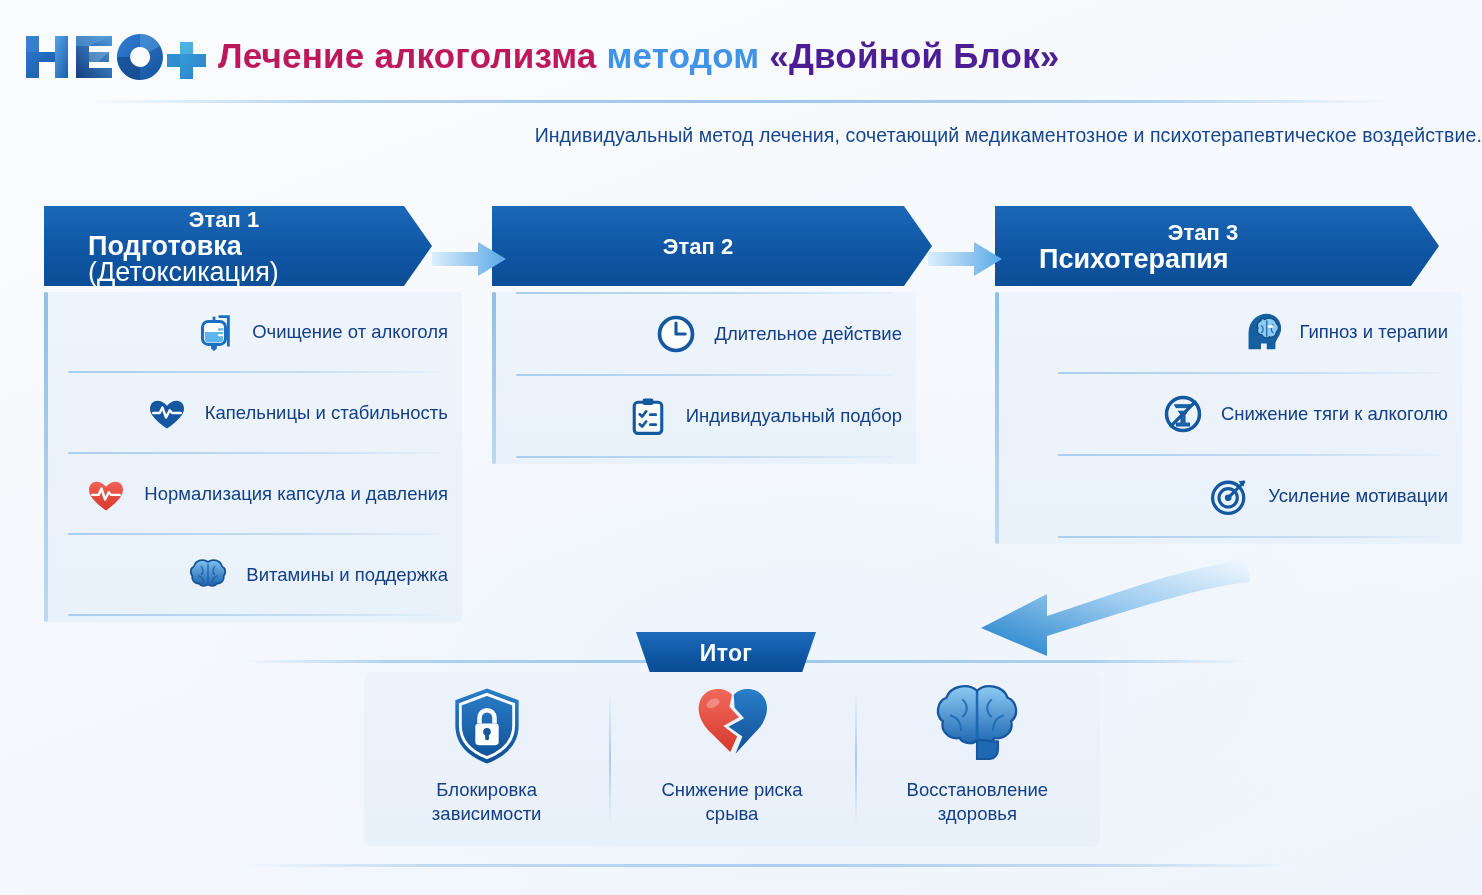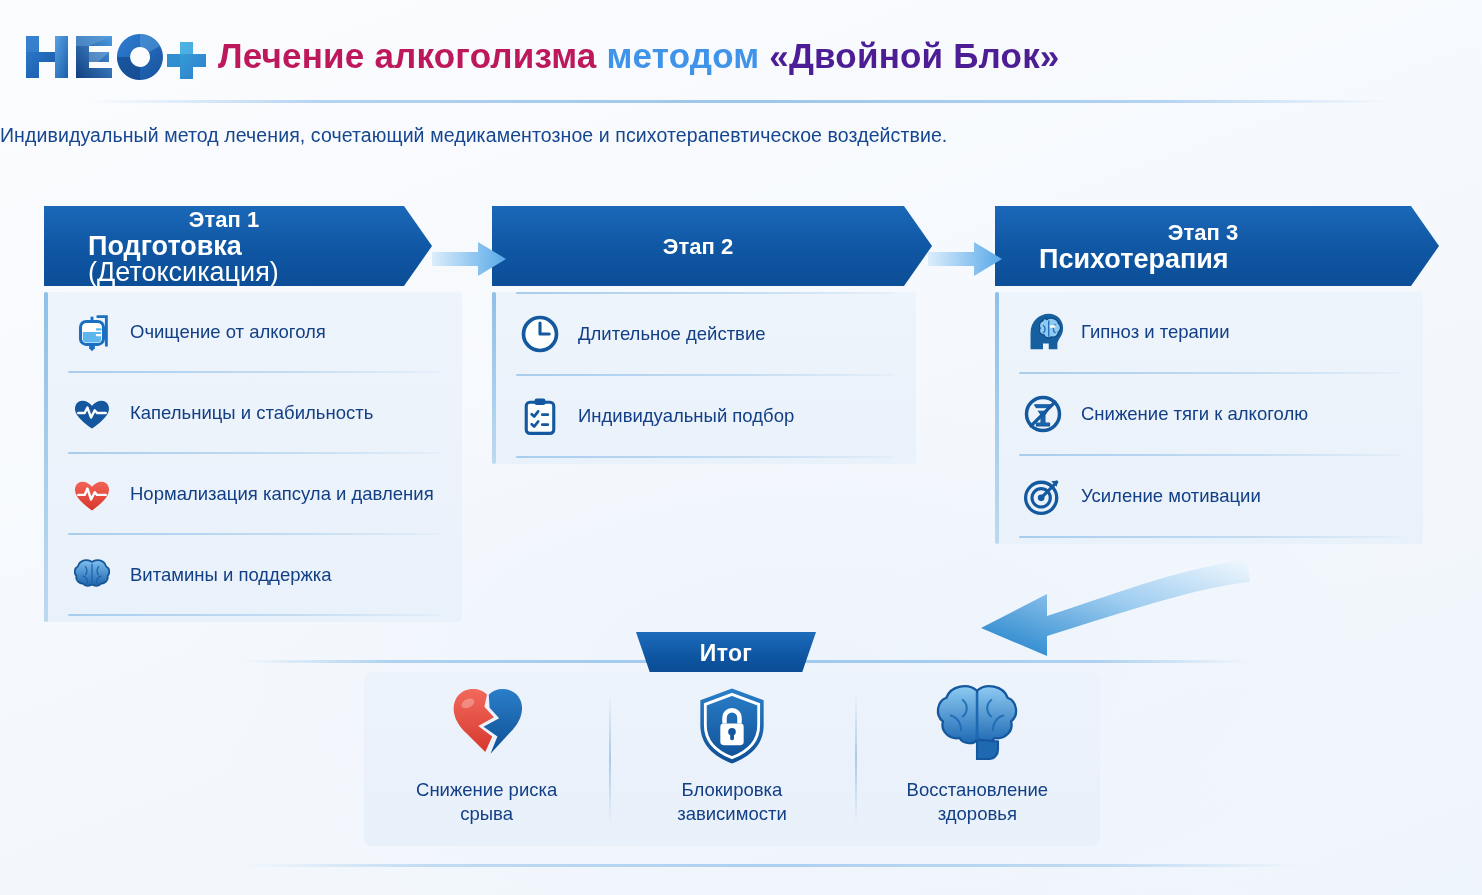--- a/index.html
+++ b/index.html
@@ -18,21 +18,21 @@
   .header{position:absolute;left:0;top:0;width:1482px;height:100px;}
   .logo{position:absolute;left:24px;top:30px;width:182px;height:54px;}
   .title{position:absolute;left:218px;top:34px;font-size:35px;font-weight:bold;
          letter-spacing:.2px;white-space:nowrap;line-height:44px;}
   .t-a{color:#be185d;}
   .t-b{color:#3f93e8;}
   .t-c{color:#4c1d95;}
   .hdr-rule{position:absolute;left:90px;top:100px;width:1300px;height:3px;
     background:linear-gradient(to right,rgba(150,195,240,0) 0%,#9cc6ee 18%,#7eb4e6 50%,#9cc6ee 82%,rgba(150,195,240,0) 100%);
     border-radius:2px;opacity:.75;}
-  .subtitle{position:absolute;left:0;top:124px;width:1482px;text-align:left;
+  .subtitle{position:absolute;left:0;top:124px;width:1482px;text-align:right;
     font-size:19.5px;color:#15468f;letter-spacing:.1px;}
 
   
   .col{position:absolute;top:206px;}
   .col.c1{left:44px;width:470px;}
   .col.c2{left:492px;width:470px;}
   .col.c3{left:995px;width:472px;}
 
   .banner{position:relative;height:80px;color:#fff;
     background:linear-gradient(180deg,#1b68b8 0%,#0f56a3 55%,#0c4e97 100%);
@@ -48,23 +48,23 @@
   .banner .b2 .light{font-weight:normal;}
   .col.c1 .banner .b2,.col.c2 .banner .b2,.col.c3 .banner .b2{text-align:left;width:100%;padding-left:44px;box-sizing:border-box;}
   .col.c1 .banner .b1,.col.c2 .banner .b1,.col.c3 .banner .b1{text-align:center;width:100%;padding-right:28px;box-sizing:border-box;}
 
   .card{position:relative;margin-top:6px;background:linear-gradient(180deg,#eef4fb 0%,#e9f1fa 100%);
         border-radius:4px;padding:0 0 0 0;}
   .card:before{content:"";position:absolute;left:0;top:0;bottom:0;width:4px;
         background:linear-gradient(180deg,#8fc0e8,#bcd9f0);border-radius:3px;}
   .col.c1 .card{width:418px;}
   .col.c2 .card{width:424px;}
-  .col.c3 .card{width:428px;}
-
-  .row{display:flex;align-items:center;padding:0 14px 0 22px;box-sizing:border-box;position:relative;}
+  .col.c3 .card{width:428px;padding-left:39px;}
+
+  .row{display:flex;align-items:center;padding:0 14px 0 22px;box-sizing:border-box;position:relative;justify-content:flex-end;}
   .col.c1 .row{height:79px;}
   .col.c2 .row{height:80px;}
   .col.c3 .row{height:80px;}
   .row .ico{width:52px;min-width:52px;height:52px;display:flex;align-items:center;justify-content:center;}
   .row .lbl{font-size:18.5px;color:#123f86;margin-left:12px;white-space:nowrap;}
   .div{height:2px;margin:0 22px 0 24px;
        background:linear-gradient(to right,#a9cdee 0%,#c3dcf2 60%,rgba(195,220,242,.15) 100%);
        border-radius:1px;}
 
   
@@ -338,20 +338,42 @@
       <path d="M272 8 C215 14 150 38 72 64 L72 42 L6 76 L72 104 L72 84 C150 60 218 36 275 30 Z" fill="url(#cg)"></path>
     </svg>
   </div>
 
   <div class="res-rule"></div>
   <div class="itog">Итог</div>
   <div class="res-panel"></div>
   <div class="res-items">
     <div class="res-item">
       <div class="res-ico">
+        <svg viewBox="0 0 88 96" width="80" height="80">
+          <defs>
+              <linearGradient id="sg" x1="0" y1="0" x2="0" y2="1">
+            <stop offset="0" stop-color="#2a7ec9"></stop>
+                <stop offset="1" stop-color="#0f4f95"></stop>
+              </linearGradient>
+            </defs>
+          <path d="M44 3 L82 17 v30 c0 24-17 38-38 46 C23 85 6 71 6 47 V17 Z" fill="url(#sg)"></path>
+          <path d="M44 10 L76 22 v25 c0 20-14 32-32 39 C26 79 12 67 12 47 V22 Z" fill="none" stroke="#fff" stroke-width="3.4"></path>
+          <rect x="30" y="45" width="28" height="26" rx="4" fill="#fff"></rect>
+          <path d="M35 45 v-7 a9 9 0 0 1 18 0 v7" fill="none" stroke="#fff" stroke-width="5.4"></path>
+          <circle cx="44" cy="55" r="4.6" fill="#14579f"></circle>
+          <rect x="41.8" y="56" width="4.6" height="9" rx="2" fill="#14579f"></rect>
+        </svg>
+      </div>
+      <div class="res-lbl">
+        <span>Блокировка</span><br>
+        <span>зависимости</span>
+      </div>
+    </div>
+    <div class="res-item">
+      <div class="res-ico">
         <svg viewBox="0 0 100 92" width="88" height="80">
           <defs>
             <linearGradient id="bh1" x1="0" y1="0" x2="0" y2="1">
               <stop offset="0" stop-color="#f2695c"></stop>
                 <stop offset="1" stop-color="#d6382d"></stop>
               </linearGradient>
             <linearGradient id="bh2" x1="0" y1="0" x2="0" y2="1">
               <stop offset="0" stop-color="#2a7ec9"></stop>
                 <stop offset="1" stop-color="#0f4f95"></stop>
               </linearGradient>
@@ -361,42 +383,20 @@
           <ellipse cx="28" cy="20" rx="8" ry="5" fill="#fff" opacity=".28" transform="rotate(-25 28 20)"></ellipse>
         </svg>
       </div>
       <div class="res-lbl">
         <span>Снижение риска</span><br>
         <span>срыва</span>
       </div>
     </div>
     <div class="res-item">
       <div class="res-ico">
-        <svg viewBox="0 0 88 96" width="80" height="80">
-          <defs>
-              <linearGradient id="sg" x1="0" y1="0" x2="0" y2="1">
-            <stop offset="0" stop-color="#2a7ec9"></stop>
-                <stop offset="1" stop-color="#0f4f95"></stop>
-              </linearGradient>
-            </defs>
-          <path d="M44 3 L82 17 v30 c0 24-17 38-38 46 C23 85 6 71 6 47 V17 Z" fill="url(#sg)"></path>
-          <path d="M44 10 L76 22 v25 c0 20-14 32-32 39 C26 79 12 67 12 47 V22 Z" fill="none" stroke="#fff" stroke-width="3.4"></path>
-          <rect x="30" y="45" width="28" height="26" rx="4" fill="#fff"></rect>
-          <path d="M35 45 v-7 a9 9 0 0 1 18 0 v7" fill="none" stroke="#fff" stroke-width="5.4"></path>
-          <circle cx="44" cy="55" r="4.6" fill="#14579f"></circle>
-          <rect x="41.8" y="56" width="4.6" height="9" rx="2" fill="#14579f"></rect>
-        </svg>
-      </div>
-      <div class="res-lbl">
-        <span>Блокировка</span><br>
-        <span>зависимости</span>
-      </div>
-    </div>
-    <div class="res-item">
-      <div class="res-ico">
         <svg viewBox="0 0 110 96" width="100" height="84">
           <defs>
               <linearGradient id="bb" x1="0" y1="0" x2="0" y2="1">
             <stop offset="0" stop-color="#8ecbf3"></stop>
                 <stop offset="1" stop-color="#1f69b2"></stop>
               </linearGradient>
             </defs>
           <path d="M55 10 c10-9 30-6 35 8 c11 4 13 20 4 27 c3 12-8 21-19 19 c-4 7-16 8-20 2 V10 Z" fill="url(#bb)" stroke="#14579f" stroke-width="2.6"></path>
           <path d="M55 10 c-10-9-30-6-35 8 c-11 4-13 20-4 27 c-3 12 8 21 19 19 c4 7 16 8 20 2 V10 Z" fill="url(#bb)" stroke="#14579f" stroke-width="2.6"></path>
           <path d="M55 66 v22 h14 c6 0 10-5 10-11 v-9 Z" fill="#1f69b2" stroke="#14579f" stroke-width="2.4"></path>

